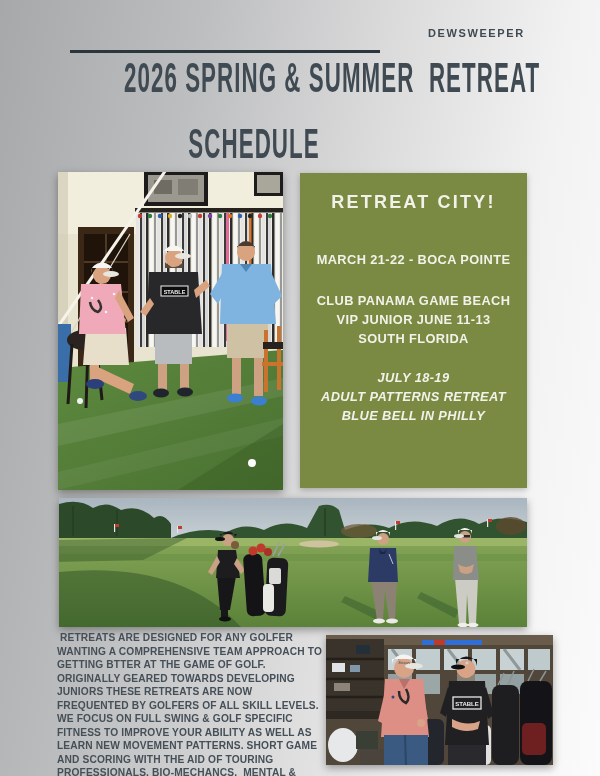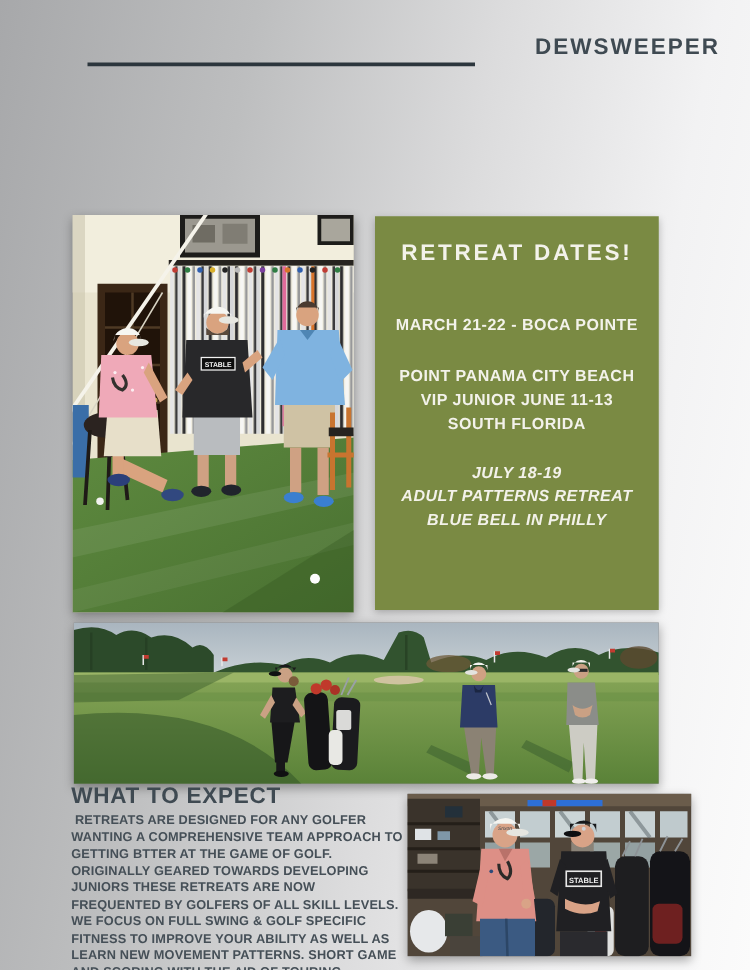--- a/index.html
+++ b/index.html
@@ -1,20 +1,20 @@
 <!DOCTYPE html>
 <html style="--accent-green: #7a8a43; --ink: #3f4a52; --dates-text: #f3f2ea;"><head>
 <meta charset="utf-8">
 <style>
   html,body{margin:0;padding:0;}
   body{font-family:"Liberation Sans",sans-serif;-webkit-font-smoothing:antialiased;}
   .page{position:relative;width:600px;height:776px;overflow:hidden;
         background:linear-gradient(100deg,#a7a8aa 0%,#bdbebf 28%,#dcdcdd 55%,#f2f2f3 78%,#fbfbfb 100%);}
   .brand{position:absolute;top:27px;left:428px;width:160px;
-         font-size:18px;font-weight:600;letter-spacing:1.6px;color:var(--ink,#3f4a52);}
+         font-size:11px;font-weight:600;letter-spacing:1.6px;color:var(--ink,#3f4a52);}
   .title-rule{position:absolute;left:70px;top:50px;width:310px;height:2.5px;background:#2c363d;}
   .title-block{position:absolute;left:4px;top:54px;width:500px;text-align:center;color:var(--ink,#3f4a52);}
   .title-line{display:block;font-weight:700;font-size:43px;line-height:46px;letter-spacing:2px;
               transform:scaleX(.52);transform-origin:50% 50%;white-space:pre;}
   .title-line.l2{margin-top:20px;}
   .photo{position:absolute;box-shadow:0 3px 8px rgba(0,0,0,.35);background:#888;}
   .photo svg{display:block;width:100%;height:100%;}
   #photo-indoor{left:58px;top:172px;width:225px;height:318px;}
   #photo-course{left:59px;top:498px;width:468px;height:129px;}
   #photo-shop{left:326px;top:635px;width:227px;height:130px;}
@@ -32,20 +32,24 @@
 </style>
 </head>
 <body>
 
 <div class="page">
 
   <div class="brand">DEWSWEEPER</div>
 
   <div class="title-rule"></div>
 
+  <div class="title-block">
+    <span class="title-line">2026 SPRING &amp; SUMMER  RETREAT</span>
+    <span class="title-line l2">SCHEDULE</span>
+  </div>
 
   <div class="photo" id="photo-indoor">
     <svg viewBox="0 0 225 318" preserveAspectRatio="none">
       <defs>
         <pattern id="p1clubs" width="21" height="140" patternUnits="userSpaceOnUse">
           <rect width="21" height="140" fill="#efecdd"></rect>
           <rect x="0" width="3" height="140" fill="#d6d7d9"></rect>
           <rect x="4" width="2.5" height="140" fill="#2c2c2e"></rect>
           <rect x="8" width="3" height="140" fill="#f6f6f4"></rect>
           <rect x="12" width="2" height="140" fill="#97989a"></rect>
@@ -164,26 +168,26 @@
         <rect x="219" y="154" width="4" height="64" fill="#c8742f"></rect>
         <rect x="205" y="170" width="20" height="7" fill="#26231f"></rect>
         <rect x="204" y="190" width="22" height="4" fill="#c8742f"></rect>
       </g>
       <circle cx="194" cy="291" r="4" fill="#fdfdfd"></circle>
       <circle cx="22" cy="229" r="3" fill="#f2f2f0"></circle>
     </svg>
   </div>
 
   <div class="dates-box">
-    <div class="dates-heading">RETREAT DATES!</div>
+    <div class="dates-heading">RETREAT CITY!</div>
     <div class="date-group g1">
       <div class="date-line">MARCH 21-22 - BOCA POINTE</div>
     </div>
     <div class="date-group g2">
-      <div class="date-line">POINT PANAMA CITY BEACH</div>
+      <div class="date-line">CLUB PANAMA GAME BEACH</div>
     </div>
     <div class="date-group g3">
       <div class="date-line">VIP JUNIOR JUNE 11-13</div>
       <div class="date-line">SOUTH FLORIDA</div>
     </div>
     <div class="date-group g4">
       <div class="date-line">JULY 18-19</div>
       <div class="date-line">ADULT PATTERNS RETREAT</div>
       <div class="date-line">BLUE BELL IN PHILLY</div>
     </div>
@@ -270,21 +274,20 @@
         <path d="M399,66 q8,6 16,0 l-2,8 q-6,4 -12,0 Z" fill="#caa184"></path>
         <circle cx="406" cy="39" r="6" fill="#caa184"></circle>
         <rect x="401" y="37" width="10" height="2.5" fill="#2b2b2b"></rect>
         <path d="M399,37 a7,6.5 0 0 1 14,-1 L413,32 L399,32 Z" fill="#f2f2ee"></path>
         <ellipse cx="400" cy="38" rx="5" ry="2" fill="#e3e3df"></ellipse>
       </g>
     </svg>
   </div>
 
   <div class="expect">
-    <div class="expect-heading">WHAT TO EXPECT</div>
     <div class="expect-body"> RETREATS ARE DESIGNED FOR ANY GOLFER WANTING A COMPREHENSIVE TEAM APPROACH TO GETTING BTTER AT THE GAME OF GOLF.  ORIGINALLY GEARED TOWARDS DEVELOPING JUNIORS THESE RETREATS ARE NOW FREQUENTED BY GOLFERS OF ALL SKILL LEVELS.  WE FOCUS ON FULL SWING &amp; GOLF SPECIFIC FITNESS TO IMPROVE YOUR ABILITY AS WELL AS LEARN NEW MOVEMENT PATTERNS. SHORT GAME AND SCORING WITH THE AID OF TOURING PROFESSIONALS, BIO-MECHANCS,  MENTAL &amp; PERFORMANCE COACHING AS WELL AS LEARNING TO PLAY THE GAME ON COURSE!</div>
   </div>
 
   <div class="photo" id="photo-shop">
     <svg viewBox="0 0 227 130" preserveAspectRatio="none">
       <rect width="227" height="130" fill="#51463a"></rect>
       <rect width="227" height="10" fill="#6a5c4b"></rect>
       <g>
         <rect x="96" y="5" width="60" height="5" fill="#2d6fd6"></rect>
         <rect x="108" y="5" width="11" height="5" fill="#c0392b"></rect>

